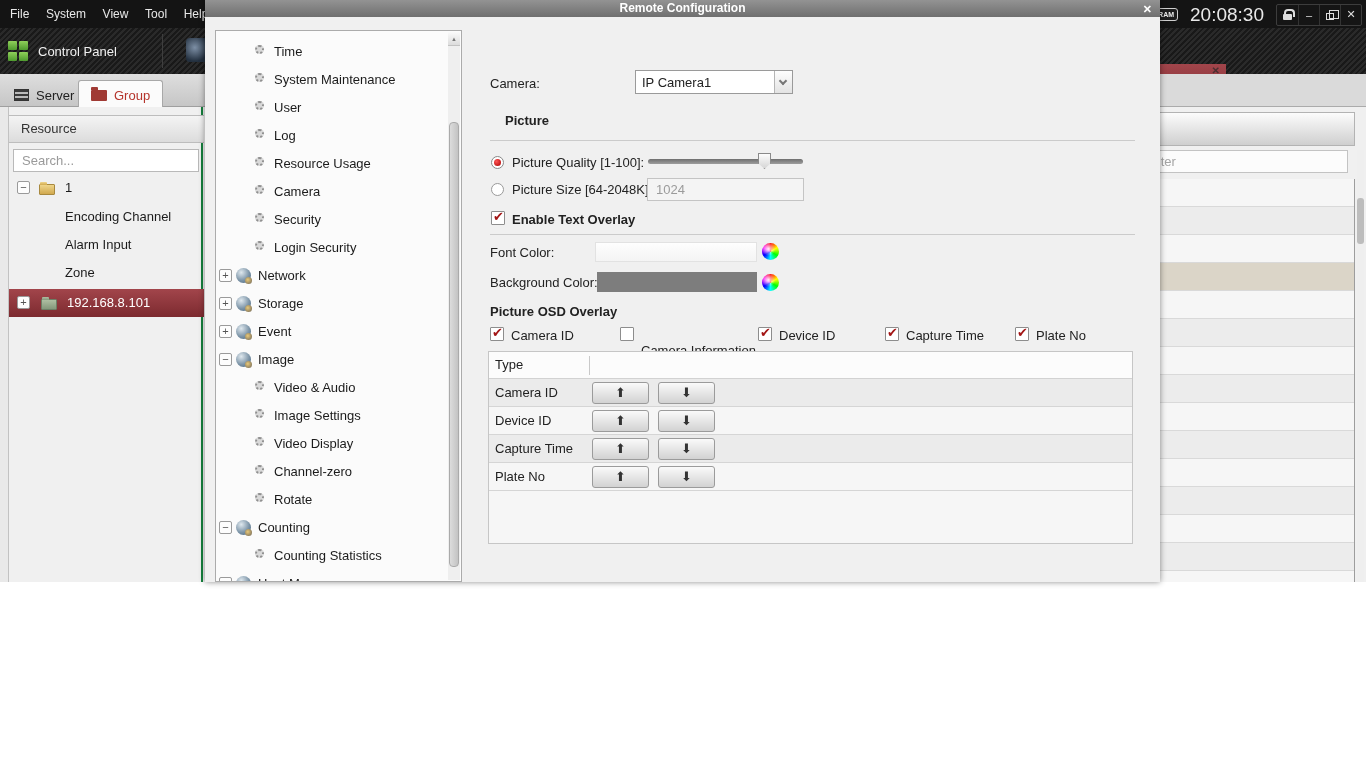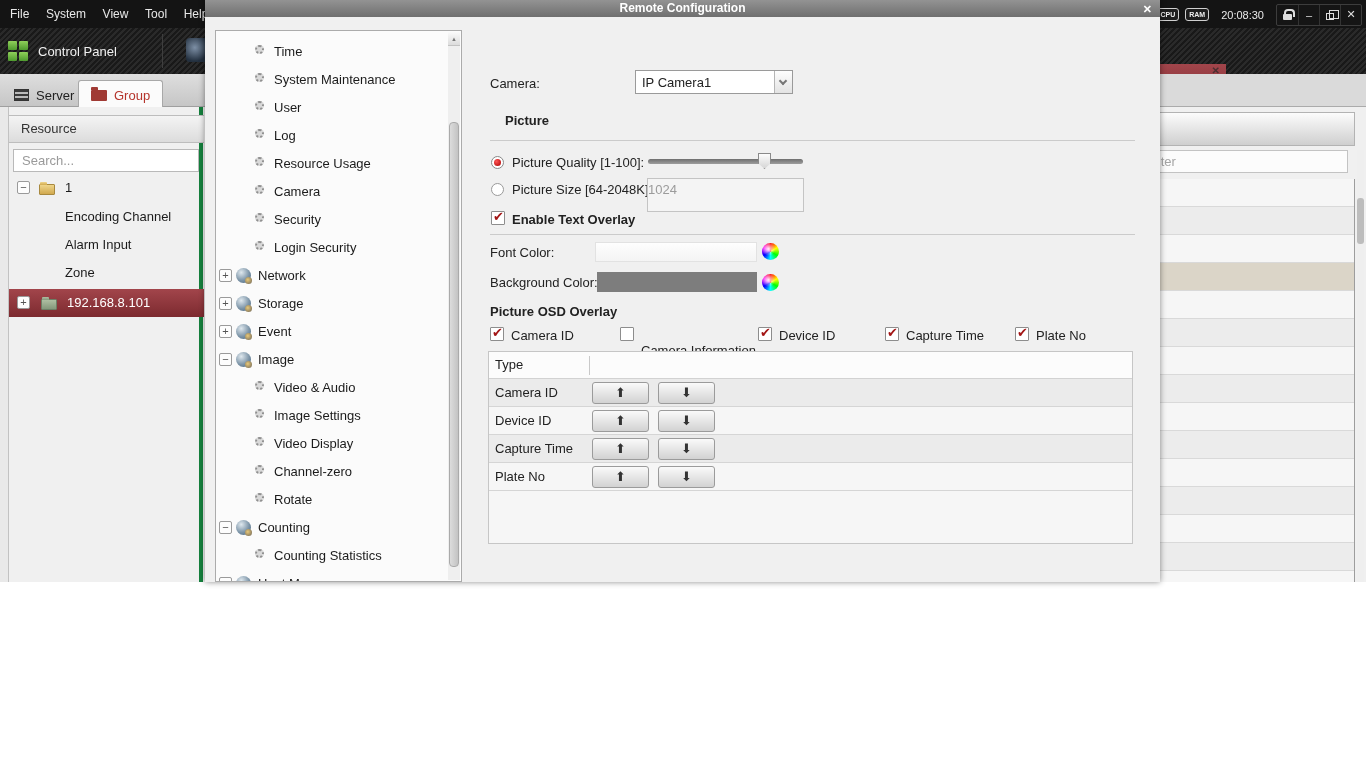--- a/index.html
+++ b/index.html
@@ -9,21 +9,21 @@
   
   #app { position:absolute; left:0; top:186; width:1366px; height:582px; background:#f0f0f0; }
 
   #titlebar { position:absolute; left:0; top:0; width:1366px; height:28px; background:#141414; }
   .menu-item { display:inline-block; color:#e8e8e8; font-size:12px; padding:7px 0 0 0; margin-left:13px; cursor:default; }
   .menu-item:first-child { margin-left:10px; }
 
   #statusbox { position:absolute; right:4px; top:3px; height:23px; display:flex; align-items:center; gap:6px; }
   .sysbadge { border:1px solid #cfcfcf; border-radius:3px; color:#eee; font-size:7px; font-weight:bold;
               padding:2px 3px; background:#1d1d1d; letter-spacing:0; line-height:1.1; text-align:center; }
-  #clock { color:#e9e9e9; font-size:11px; margin:0 6px; }
+  #clock { color:#e9e9e9; font-size:19px; margin:0 6px; }
   #winbtns { display:flex; border:1px solid #3d3d3d; border-radius:2px; background:#151515; }
   .winbtn { width:21px; height:20px; display:flex; align-items:center; justify-content:center;
             border-left:1px solid #333; color:#ddd; font-size:11px; cursor:default; }
   .winbtn:first-child { border-left:none; }
   .lockbody { width:9px; height:6px; background:#ddd; border-radius:1px; position:relative; margin-top:4px;}
   .lockbody:before { content:""; position:absolute; left:1px; top:-5px; width:7px; height:6px;
             border:2px solid #ddd; border-bottom:none; border-radius:4px 4px 0 0; }
   .restore-glyph { width:8px; height:7px; border:1px solid #ddd; position:relative; background:#151515; margin:3px 0 0 0;}
   .restore-glyph:before { content:""; position:absolute; left:2px; top:-4px; width:8px; height:7px; border:1px solid #ddd; }
 
@@ -51,21 +51,21 @@
                border-radius:3px 3px 0 0; color:#b5342c; }
   .server-icon { width:15px; height:12px; background:repeating-linear-gradient(#3a3a3a 0 2px,#bbb 2px 4px); border:1px solid #333; }
   .folder { width:16px; height:11px; position:relative; border-radius:1px; }
   .folder:before { content:""; position:absolute; left:0; top:-3px; width:7px; height:3px; border-radius:1px 1px 0 0; background:inherit; }
   .folder.red { background:#a03a34; }
   .folder.yellow { background:linear-gradient(#efd58a,#d1a94f); border:1px solid #a8893f; }
   .folder.green { background:linear-gradient(#aebfa2,#84977b); border:1px solid #6d7f66; }
 
   
   #left-panel { position:absolute; left:8px; top:107px; width:195px; height:475px; background:#f0f0f0;
-                border-left:1px solid #c2c2c2; border-right:4px solid #15803d; }
+                border-left:1px solid #c2c2c2; border-right:2px solid #15803d; }
   #left-outer { position:absolute; left:0; top:107px; width:8px; height:475px; background:#e9e9e9; }
   #res-header { position:absolute; left:0; top:8px; width:195px; height:28px;
                 background:linear-gradient(#f4f4f4,#dcdcdc); border:1px solid #bdbdbd; border-left:none; border-right:none;
                 line-height:26px; padding-left:12px; color:#333; }
   #res-search { position:absolute; left:4px; top:42px; width:186px; height:23px; background:#fff;
                 border:1px solid #b9b9b9; color:#9a9a9a; line-height:21px; padding-left:8px; }
   .ltree-row { position:absolute; left:0; width:195px; height:28px; }
   .expander { position:absolute; width:13px; height:13px; top:7px; background:#fdfdfd; border:1px solid #9a9a9a;
               border-radius:2px; color:#555; font-size:11px; line-height:11px; text-align:center; }
   .ltree-label { position:absolute; left:56px; top:6px; color:#1b1b1b; }
@@ -135,22 +135,22 @@
                      background:radial-gradient(circle at 35% 35%, #f55, #a80000); }
   .checkbox { position:absolute; width:14px; height:14px; border:1px solid #8d8d8d; background:#fff; border-radius:1px; }
   .checkbox .tick { position:absolute; left:1px; top:-3px; color:#a31515; font-size:13px;
                     font-family:"DejaVu Sans", sans-serif; }
 
   #slider { position:absolute; left:178px; top:143px; width:155px; height:5px; border-radius:3px;
             background:linear-gradient(#6f6f6f,#9d9d9d); }
   #slider-thumb { position:absolute; left:110px; top:-6px; width:13px; height:16px;
             background:linear-gradient(#fdfdfd,#d6d6d6); border:1px solid #8a8a8a;
             clip-path:polygon(0 0,100% 0,100% 62%,50% 100%,0 62%); }
-  #size-input { position:absolute; left:177px; top:162px; width:157px; height:34px; background:#f4f4f4;
-            border:1px solid #c4c4c4; color:#9b9b9b; line-height:21px; }
+  #size-input { position:absolute; left:177px; top:162px; width:157px; height:23px; background:#f4f4f4;
+            border:1px solid #c4c4c4; color:#9b9b9b; line-height:21px; padding-left:8px; }
 
   .swatch { position:absolute; height:20px; }
   #font-swatch { left:125px; top:226px; width:162px; background:linear-gradient(#fefefe,#f4f4f4); border:1px solid #e2e2e2; }
   #bg-swatch { left:127px; top:256px; width:160px; background:#7d7d7d; }
   .colorwheel { position:absolute; left:292px; width:17px; height:17px; border-radius:50%;
       background:radial-gradient(circle at 38% 35%, rgba(255,255,255,.95), rgba(255,255,255,0) 45%),
                  conic-gradient(#f00,#ff0,#0f0,#0ff,#00f,#f0f,#f00); }
 
   #osd-table { position:absolute; left:18px; top:335px; width:645px; height:193px; background:#f6f6f6;
                border:1px solid #c6c6c6; }

